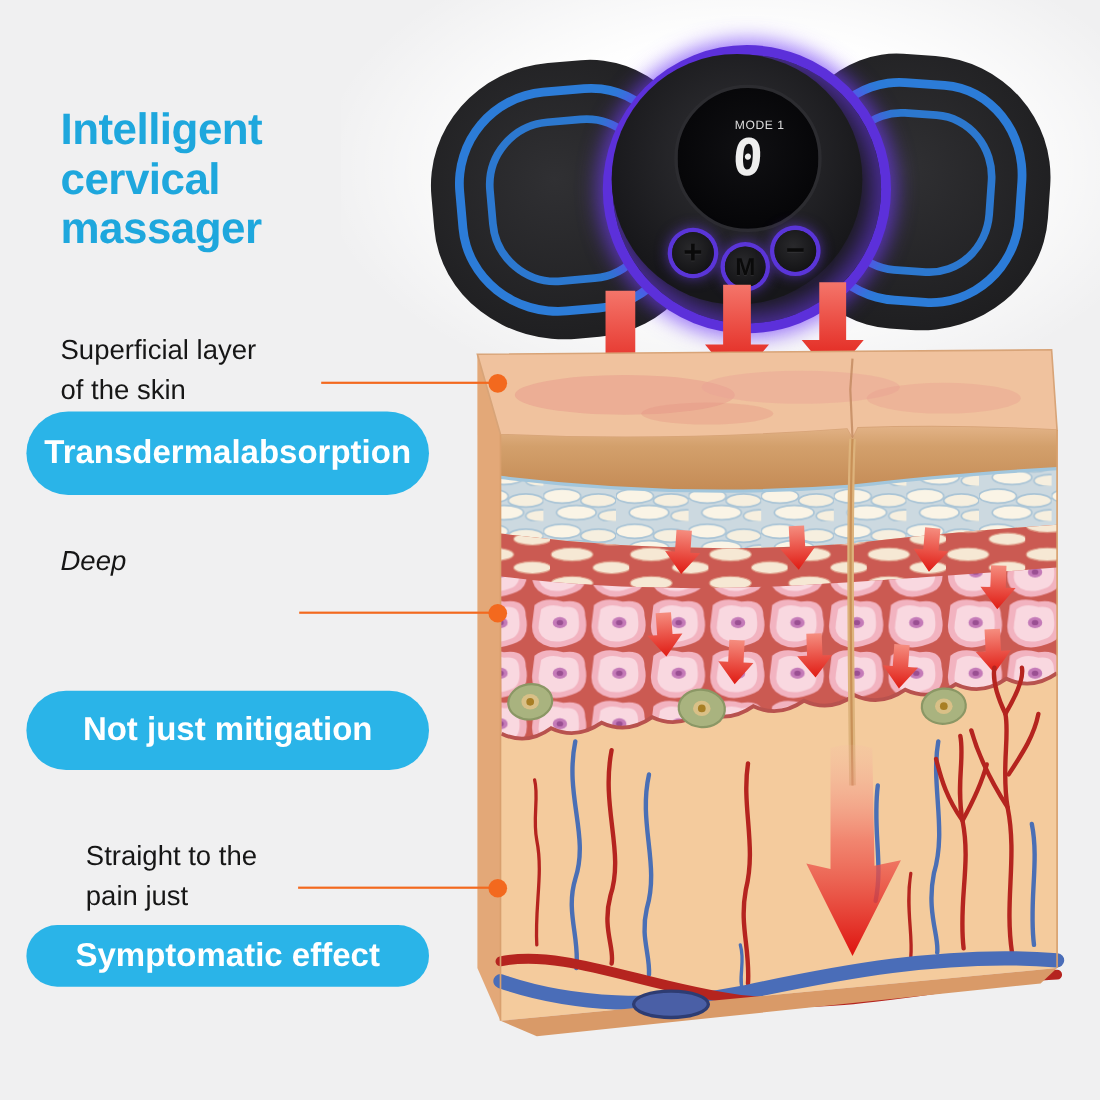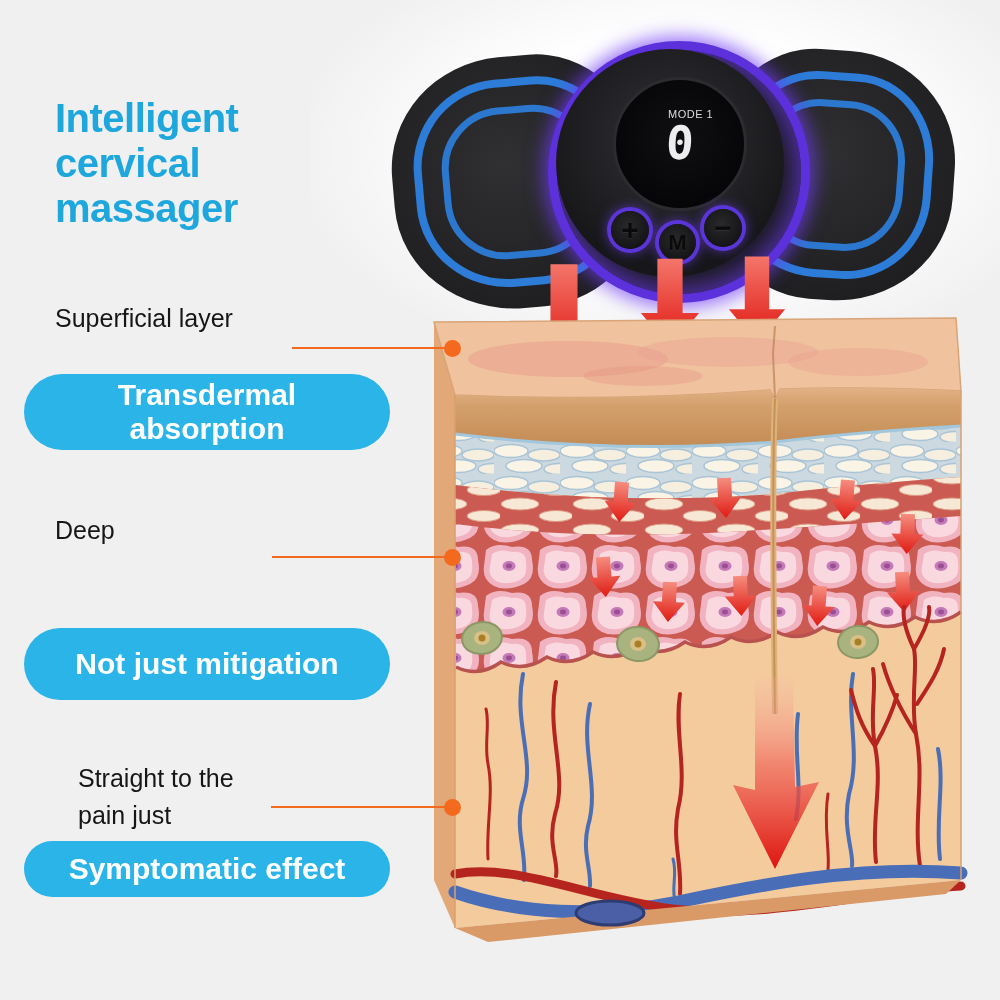--- a/index.html
+++ b/index.html
@@ -13,25 +13,25 @@
     font-weight:700;color:var(--title-blue,#1ea7dd);letter-spacing:-.5px;}
   .title span{display:block;}
   
   .ann-label{position:absolute;font-size:25px;line-height:37px;color:#161616;}
   .ann-label span{display:block;}
   .connector{position:absolute;height:2px;background:var(--connector-orange,#f3691e);}
   .conn-dot{position:absolute;width:17px;height:17px;border-radius:50%;
     background:var(--connector-orange,#f3691e);}
   .pill{position:absolute;left:24px;width:366px;border-radius:40px;
     background:var(--pill-blue,#2ab4e8);color:#fff;font-weight:700;font-size:30px;
-    line-height:34px;display:flex;flex-direction:column;align-items:center;
+    line-height:34px;display:flex;flex-direction:row;align-items:center;
     justify-content:center;text-align:center;}
   #ann1-label{left:55px;top:300px;} #conn1{left:292px;top:347px;width:160px;}
   #dot1{left:444px;top:340px;} #pill1{top:374px;height:76px;}
-  #ann2-label{left:55px;top:512px;} #conn2{left:272px;top:556px;width:180px;}
+  #ann2-label{left:55px;top:492px;font-style:italic;} #conn2{left:272px;top:556px;width:180px;}
   #dot2{left:444px;top:549px;} #pill2{top:628px;height:72px;}
   #ann3-label{left:55px;top:760px;margin-left:23px;} #conn3{left:271px;top:806px;width:181px;}
   #dot3{left:444px;top:799px;} #pill3{top:841px;height:56px;}
   
   .wing{position:absolute;background:radial-gradient(circle at 45% 42%,#303033,#1e1e20 78%);}
   .wing .ring{position:absolute;border-style:solid;border-color:var(--pad-stripe-blue,#2c7cd8);}
   .wing-l{left:393px;top:56px;width:252px;height:252px;
     border-radius:46% 42% 44% 48% / 44% 46% 44% 44%;transform:rotate(-5deg);}
   .wing-r{left:710px;top:50px;width:244px;height:250px;
     border-radius:42% 46% 48% 44% / 46% 44% 44% 46%;transform:rotate(4deg);}
@@ -246,20 +246,21 @@
     <g>
       <path d="M27,614 L533,566 L518,580 L60,628 Z" fill="#d99a68"></path>
       <ellipse cx="182" cy="599" rx="34" ry="12" fill="#4a5fa6" stroke="#2e3c72" stroke-width="3"></ellipse>
       <path d="M27,81 L27,614" stroke="#d9a06e" stroke-width="1.5"></path>
       <path d="M533,77 L533,566" stroke="#d8a06c" stroke-width="1.5"></path>
     </g>
   </svg>
 
   <div class="ann-label" id="ann1-label">
     <span>Superficial layer</span>
+    <span>of the skin</span>
   </div>
   <div class="connector" id="conn1"></div>
   <div class="conn-dot" id="dot1"></div>
   <div class="pill" id="pill1">
     <span>Transdermal</span>
     <span>absorption</span>
   </div>
 
   <div class="ann-label" id="ann2-label">
     <span>Deep</span>

